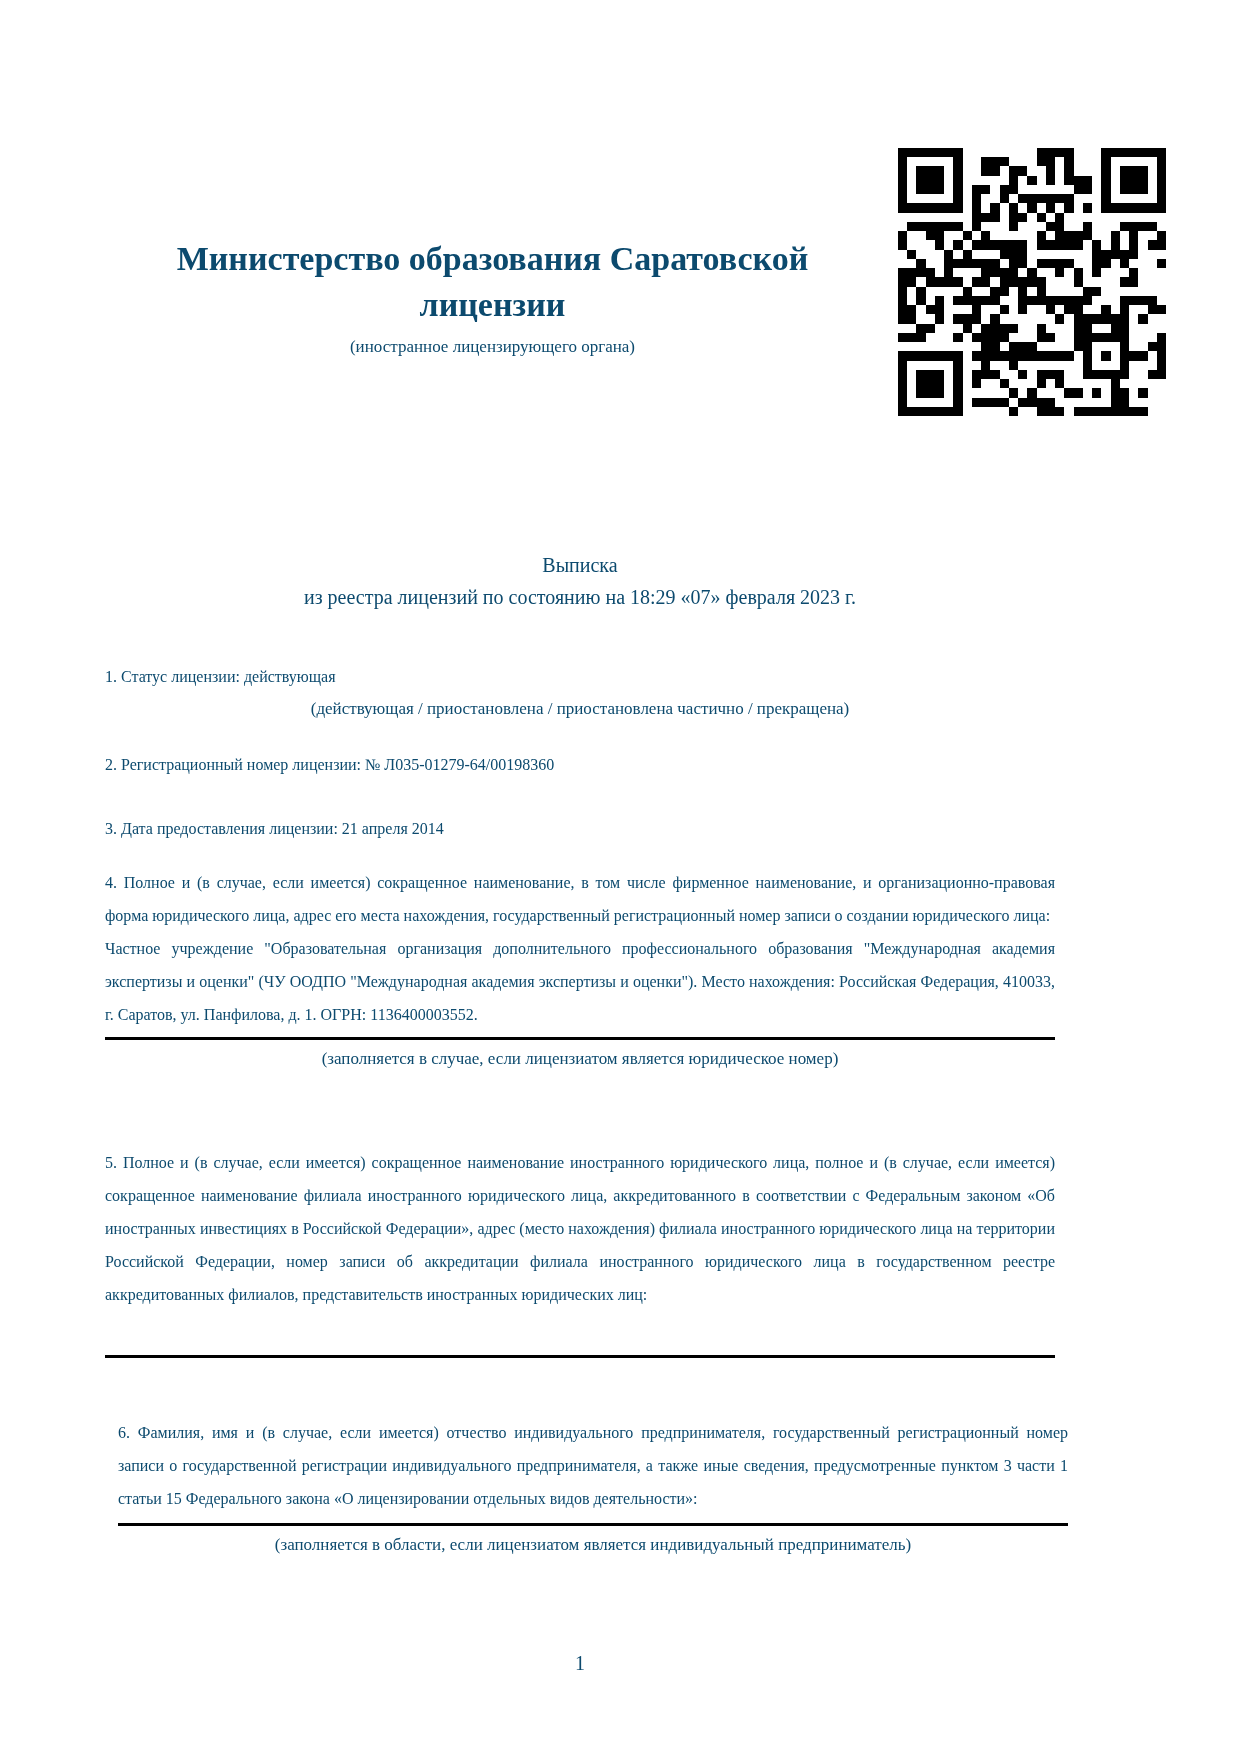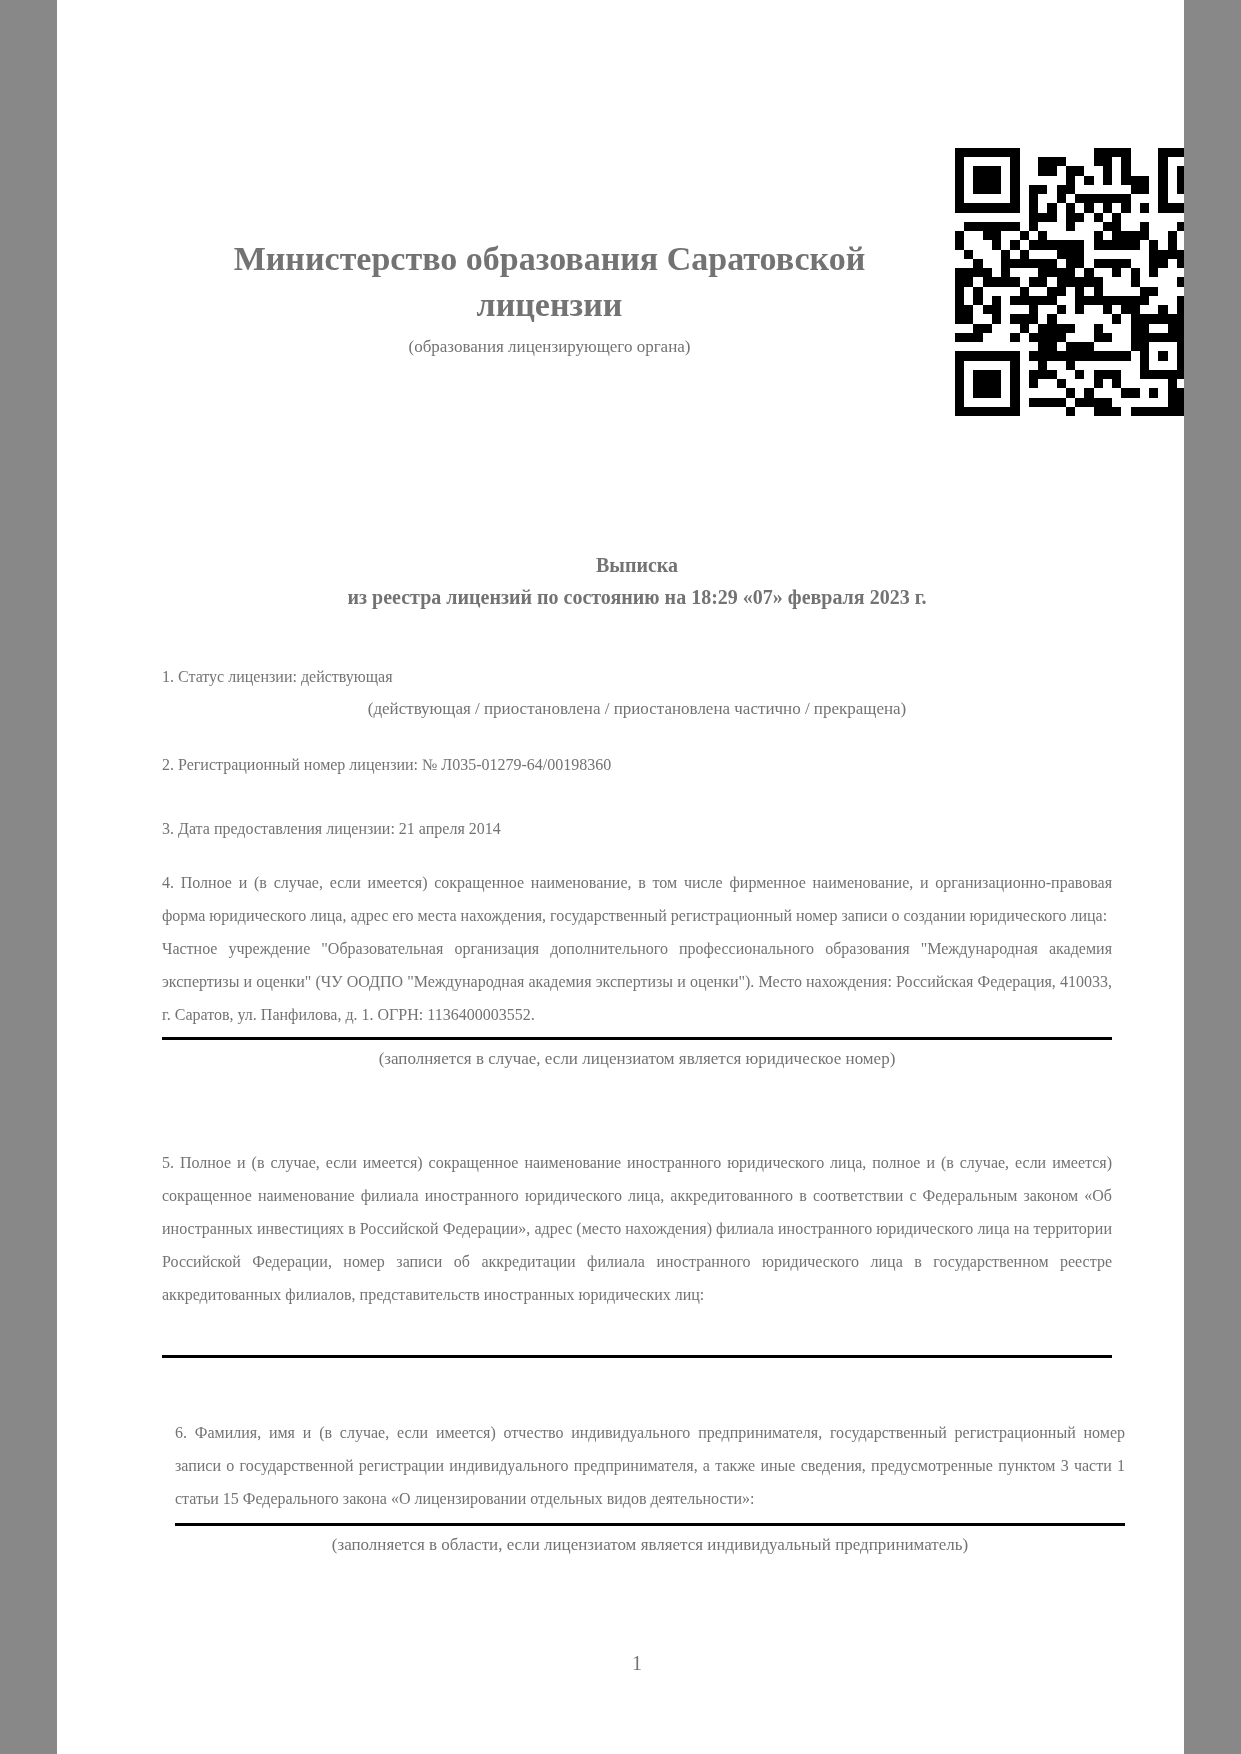--- a/index.html
+++ b/index.html
@@ -1,21 +1,21 @@
 <!DOCTYPE html>
 <html lang="ru"><head>
 <meta charset="utf-8">
 <style>
   html,body{margin:0;padding:0;background:#888;}
   .page{
     position:relative;
-    width:1127px;height:1754px;
+    width:1241px;height:1754px;
     margin:0 auto;
     background:#ffffff;
-    color:#737373;
+    color:#0c4a6e;
     font-family:"Liberation Serif","DejaVu Serif",serif;
     overflow:hidden;
   }
   .abs{position:absolute;}
   .header-block{
     left:105px;top:236px;width:775px;
     text-align:center;
   }
   .doc-title{
     font-size:34px;font-weight:bold;line-height:46px;
@@ -29,21 +29,21 @@
   .header-block .small-caption{margin-top:8px;}
   .qr{
     left:898px;top:148px;width:268px;height:268px;
   }
   .qr svg{display:block;width:268px;height:268px;shape-rendering:crispEdges;}
   .subtitle-block{
     left:105px;top:549px;width:950px;
     text-align:center;
     font-size:20px;line-height:32px;
   }
-  .subtitle-block span{display:block;font-weight:bold;}
+  .subtitle-block span{display:block;}
   .body-text{
     font-size:16px;line-height:33px;
   }
   .col{left:105px;width:950px;}
   .just{text-align:justify;}
   .fill-rule{
     border:none;border-top:3px solid #000;
     margin:0;height:0;
   }
   .rule-m6{margin-top:6px;}
@@ -58,21 +58,21 @@
 </head>
 <body>
 
 <div class="page">
 
   <div class="abs header-block">
     <h1 class="doc-title">
       <span>Министерство образования Саратовской</span>
       <span>лицензии</span>
     </h1>
-    <div class="small-caption">(образования лицензирующего органа)</div>
+    <div class="small-caption">(иностранное лицензирующего органа)</div>
   </div>
 
   <div class="abs qr">
     <svg id="qr-svg" viewBox="0 0 29 29" xmlns="http://www.w3.org/2000/svg" aria-hidden="true">
         <path d="M0 0h1v1h-1zM1 0h1v1h-1zM2 0h1v1h-1zM3 0h1v1h-1zM4 0h1v1h-1zM5 0h1v1h-1zM6 0h1v1h-1zM15 0h1v1h-1zM16 0h1v1h-1zM17 0h1v1h-1zM18 0h1v1h-1zM22 0h1v1h-1zM23 0h1v1h-1zM24 0h1v1h-1zM25 0h1v1h-1zM26 0h1v1h-1zM27 0h1v1h-1zM28 0h1v1h-1zM0 1h1v1h-1zM6 1h1v1h-1zM9 1h1v1h-1zM10 1h1v1h-1zM11 1h1v1h-1zM15 1h1v1h-1zM16 1h1v1h-1zM18 1h1v1h-1zM22 1h1v1h-1zM28 1h1v1h-1zM0 2h1v1h-1zM2 2h1v1h-1zM3 2h1v1h-1zM4 2h1v1h-1zM6 2h1v1h-1zM9 2h1v1h-1zM10 2h1v1h-1zM12 2h1v1h-1zM13 2h1v1h-1zM16 2h1v1h-1zM18 2h1v1h-1zM22 2h1v1h-1zM24 2h1v1h-1zM25 2h1v1h-1zM26 2h1v1h-1zM28 2h1v1h-1zM0 3h1v1h-1zM2 3h1v1h-1zM3 3h1v1h-1zM4 3h1v1h-1zM6 3h1v1h-1zM12 3h1v1h-1zM14 3h1v1h-1zM16 3h1v1h-1zM18 3h1v1h-1zM19 3h1v1h-1zM20 3h1v1h-1zM22 3h1v1h-1zM24 3h1v1h-1zM25 3h1v1h-1zM26 3h1v1h-1zM28 3h1v1h-1zM0 4h1v1h-1zM2 4h1v1h-1zM3 4h1v1h-1zM4 4h1v1h-1zM6 4h1v1h-1zM8 4h1v1h-1zM9 4h1v1h-1zM11 4h1v1h-1zM12 4h1v1h-1zM19 4h1v1h-1zM20 4h1v1h-1zM22 4h1v1h-1zM24 4h1v1h-1zM25 4h1v1h-1zM26 4h1v1h-1zM28 4h1v1h-1zM0 5h1v1h-1zM6 5h1v1h-1zM8 5h1v1h-1zM11 5h1v1h-1zM13 5h1v1h-1zM14 5h1v1h-1zM15 5h1v1h-1zM16 5h1v1h-1zM17 5h1v1h-1zM18 5h1v1h-1zM22 5h1v1h-1zM28 5h1v1h-1zM0 6h1v1h-1zM1 6h1v1h-1zM2 6h1v1h-1zM3 6h1v1h-1zM4 6h1v1h-1zM5 6h1v1h-1zM6 6h1v1h-1zM8 6h1v1h-1zM10 6h1v1h-1zM12 6h1v1h-1zM14 6h1v1h-1zM16 6h1v1h-1zM18 6h1v1h-1zM20 6h1v1h-1zM22 6h1v1h-1zM23 6h1v1h-1zM24 6h1v1h-1zM25 6h1v1h-1zM26 6h1v1h-1zM27 6h1v1h-1zM28 6h1v1h-1zM8 7h1v1h-1zM9 7h1v1h-1zM10 7h1v1h-1zM12 7h1v1h-1zM13 7h1v1h-1zM15 7h1v1h-1zM17 7h1v1h-1zM1 8h1v1h-1zM2 8h1v1h-1zM3 8h1v1h-1zM4 8h1v1h-1zM5 8h1v1h-1zM6 8h1v1h-1zM8 8h1v1h-1zM12 8h1v1h-1zM16 8h1v1h-1zM17 8h1v1h-1zM20 8h1v1h-1zM24 8h1v1h-1zM25 8h1v1h-1zM26 8h1v1h-1zM27 8h1v1h-1zM0 9h1v1h-1zM3 9h1v1h-1zM4 9h1v1h-1zM7 9h1v1h-1zM9 9h1v1h-1zM15 9h1v1h-1zM17 9h1v1h-1zM18 9h1v1h-1zM19 9h1v1h-1zM20 9h1v1h-1zM23 9h1v1h-1zM25 9h1v1h-1zM28 9h1v1h-1zM0 10h1v1h-1zM4 10h1v1h-1zM6 10h1v1h-1zM8 10h1v1h-1zM9 10h1v1h-1zM10 10h1v1h-1zM11 10h1v1h-1zM12 10h1v1h-1zM13 10h1v1h-1zM15 10h1v1h-1zM16 10h1v1h-1zM17 10h1v1h-1zM18 10h1v1h-1zM19 10h1v1h-1zM21 10h1v1h-1zM23 10h1v1h-1zM25 10h1v1h-1zM27 10h1v1h-1zM28 10h1v1h-1zM1 11h1v1h-1zM5 11h1v1h-1zM7 11h1v1h-1zM11 11h1v1h-1zM12 11h1v1h-1zM13 11h1v1h-1zM21 11h1v1h-1zM22 11h1v1h-1zM23 11h1v1h-1zM24 11h1v1h-1zM25 11h1v1h-1zM2 12h1v1h-1zM5 12h1v1h-1zM6 12h1v1h-1zM7 12h1v1h-1zM8 12h1v1h-1zM9 12h1v1h-1zM10 12h1v1h-1zM12 12h1v1h-1zM13 12h1v1h-1zM15 12h1v1h-1zM16 12h1v1h-1zM17 12h1v1h-1zM18 12h1v1h-1zM21 12h1v1h-1zM22 12h1v1h-1zM24 12h1v1h-1zM28 12h1v1h-1zM0 13h1v1h-1zM1 13h1v1h-1zM2 13h1v1h-1zM3 13h1v1h-1zM5 13h1v1h-1zM9 13h1v1h-1zM10 13h1v1h-1zM11 13h1v1h-1zM12 13h1v1h-1zM14 13h1v1h-1zM17 13h1v1h-1zM19 13h1v1h-1zM21 13h1v1h-1zM25 13h1v1h-1zM0 14h1v1h-1zM1 14h1v1h-1zM3 14h1v1h-1zM4 14h1v1h-1zM5 14h1v1h-1zM6 14h1v1h-1zM8 14h1v1h-1zM9 14h1v1h-1zM11 14h1v1h-1zM12 14h1v1h-1zM13 14h1v1h-1zM14 14h1v1h-1zM15 14h1v1h-1zM19 14h1v1h-1zM24 14h1v1h-1zM25 14h1v1h-1zM0 15h1v1h-1zM2 15h1v1h-1zM7 15h1v1h-1zM10 15h1v1h-1zM11 15h1v1h-1zM13 15h1v1h-1zM15 15h1v1h-1zM20 15h1v1h-1zM21 15h1v1h-1zM0 16h1v1h-1zM2 16h1v1h-1zM4 16h1v1h-1zM6 16h1v1h-1zM7 16h1v1h-1zM8 16h1v1h-1zM9 16h1v1h-1zM10 16h1v1h-1zM13 16h1v1h-1zM14 16h1v1h-1zM15 16h1v1h-1zM16 16h1v1h-1zM17 16h1v1h-1zM18 16h1v1h-1zM19 16h1v1h-1zM20 16h1v1h-1zM24 16h1v1h-1zM25 16h1v1h-1zM26 16h1v1h-1zM27 16h1v1h-1zM0 17h1v1h-1zM1 17h1v1h-1zM3 17h1v1h-1zM4 17h1v1h-1zM8 17h1v1h-1zM11 17h1v1h-1zM13 17h1v1h-1zM16 17h1v1h-1zM18 17h1v1h-1zM19 17h1v1h-1zM22 17h1v1h-1zM24 17h1v1h-1zM27 17h1v1h-1zM28 17h1v1h-1zM0 18h1v1h-1zM1 18h1v1h-1zM4 18h1v1h-1zM6 18h1v1h-1zM7 18h1v1h-1zM8 18h1v1h-1zM10 18h1v1h-1zM17 18h1v1h-1zM19 18h1v1h-1zM20 18h1v1h-1zM21 18h1v1h-1zM22 18h1v1h-1zM23 18h1v1h-1zM24 18h1v1h-1zM26 18h1v1h-1zM2 19h1v1h-1zM3 19h1v1h-1zM7 19h1v1h-1zM9 19h1v1h-1zM10 19h1v1h-1zM11 19h1v1h-1zM12 19h1v1h-1zM15 19h1v1h-1zM19 19h1v1h-1zM20 19h1v1h-1zM23 19h1v1h-1zM24 19h1v1h-1zM0 20h1v1h-1zM1 20h1v1h-1zM2 20h1v1h-1zM6 20h1v1h-1zM8 20h1v1h-1zM9 20h1v1h-1zM10 20h1v1h-1zM11 20h1v1h-1zM15 20h1v1h-1zM16 20h1v1h-1zM19 20h1v1h-1zM20 20h1v1h-1zM21 20h1v1h-1zM22 20h1v1h-1zM23 20h1v1h-1zM24 20h1v1h-1zM28 20h1v1h-1zM9 21h1v1h-1zM10 21h1v1h-1zM12 21h1v1h-1zM13 21h1v1h-1zM14 21h1v1h-1zM19 21h1v1h-1zM20 21h1v1h-1zM24 21h1v1h-1zM27 21h1v1h-1zM28 21h1v1h-1zM0 22h1v1h-1zM1 22h1v1h-1zM2 22h1v1h-1zM3 22h1v1h-1zM4 22h1v1h-1zM5 22h1v1h-1zM6 22h1v1h-1zM8 22h1v1h-1zM9 22h1v1h-1zM10 22h1v1h-1zM11 22h1v1h-1zM12 22h1v1h-1zM13 22h1v1h-1zM14 22h1v1h-1zM15 22h1v1h-1zM16 22h1v1h-1zM17 22h1v1h-1zM18 22h1v1h-1zM20 22h1v1h-1zM22 22h1v1h-1zM24 22h1v1h-1zM25 22h1v1h-1zM26 22h1v1h-1zM28 22h1v1h-1zM0 23h1v1h-1zM6 23h1v1h-1zM9 23h1v1h-1zM12 23h1v1h-1zM20 23h1v1h-1zM24 23h1v1h-1zM28 23h1v1h-1zM0 24h1v1h-1zM2 24h1v1h-1zM3 24h1v1h-1zM4 24h1v1h-1zM6 24h1v1h-1zM8 24h1v1h-1zM9 24h1v1h-1zM10 24h1v1h-1zM13 24h1v1h-1zM15 24h1v1h-1zM16 24h1v1h-1zM17 24h1v1h-1zM20 24h1v1h-1zM21 24h1v1h-1zM22 24h1v1h-1zM23 24h1v1h-1zM24 24h1v1h-1zM27 24h1v1h-1zM28 24h1v1h-1zM0 25h1v1h-1zM2 25h1v1h-1zM3 25h1v1h-1zM4 25h1v1h-1zM6 25h1v1h-1zM8 25h1v1h-1zM11 25h1v1h-1zM15 25h1v1h-1zM17 25h1v1h-1zM23 25h1v1h-1zM0 26h1v1h-1zM2 26h1v1h-1zM3 26h1v1h-1zM4 26h1v1h-1zM6 26h1v1h-1zM12 26h1v1h-1zM14 26h1v1h-1zM18 26h1v1h-1zM19 26h1v1h-1zM21 26h1v1h-1zM23 26h1v1h-1zM24 26h1v1h-1zM26 26h1v1h-1zM0 27h1v1h-1zM6 27h1v1h-1zM8 27h1v1h-1zM9 27h1v1h-1zM10 27h1v1h-1zM11 27h1v1h-1zM13 27h1v1h-1zM14 27h1v1h-1zM15 27h1v1h-1zM16 27h1v1h-1zM23 27h1v1h-1zM24 27h1v1h-1zM0 28h1v1h-1zM1 28h1v1h-1zM2 28h1v1h-1zM3 28h1v1h-1zM4 28h1v1h-1zM5 28h1v1h-1zM6 28h1v1h-1zM12 28h1v1h-1zM15 28h1v1h-1zM16 28h1v1h-1zM17 28h1v1h-1zM19 28h1v1h-1zM20 28h1v1h-1zM21 28h1v1h-1zM22 28h1v1h-1zM23 28h1v1h-1zM24 28h1v1h-1zM25 28h1v1h-1zM26 28h1v1h-1z" fill="#000"></path>
       </svg>
   </div>
 
   <div class="abs subtitle-block">
     <span>Выписка</span>

